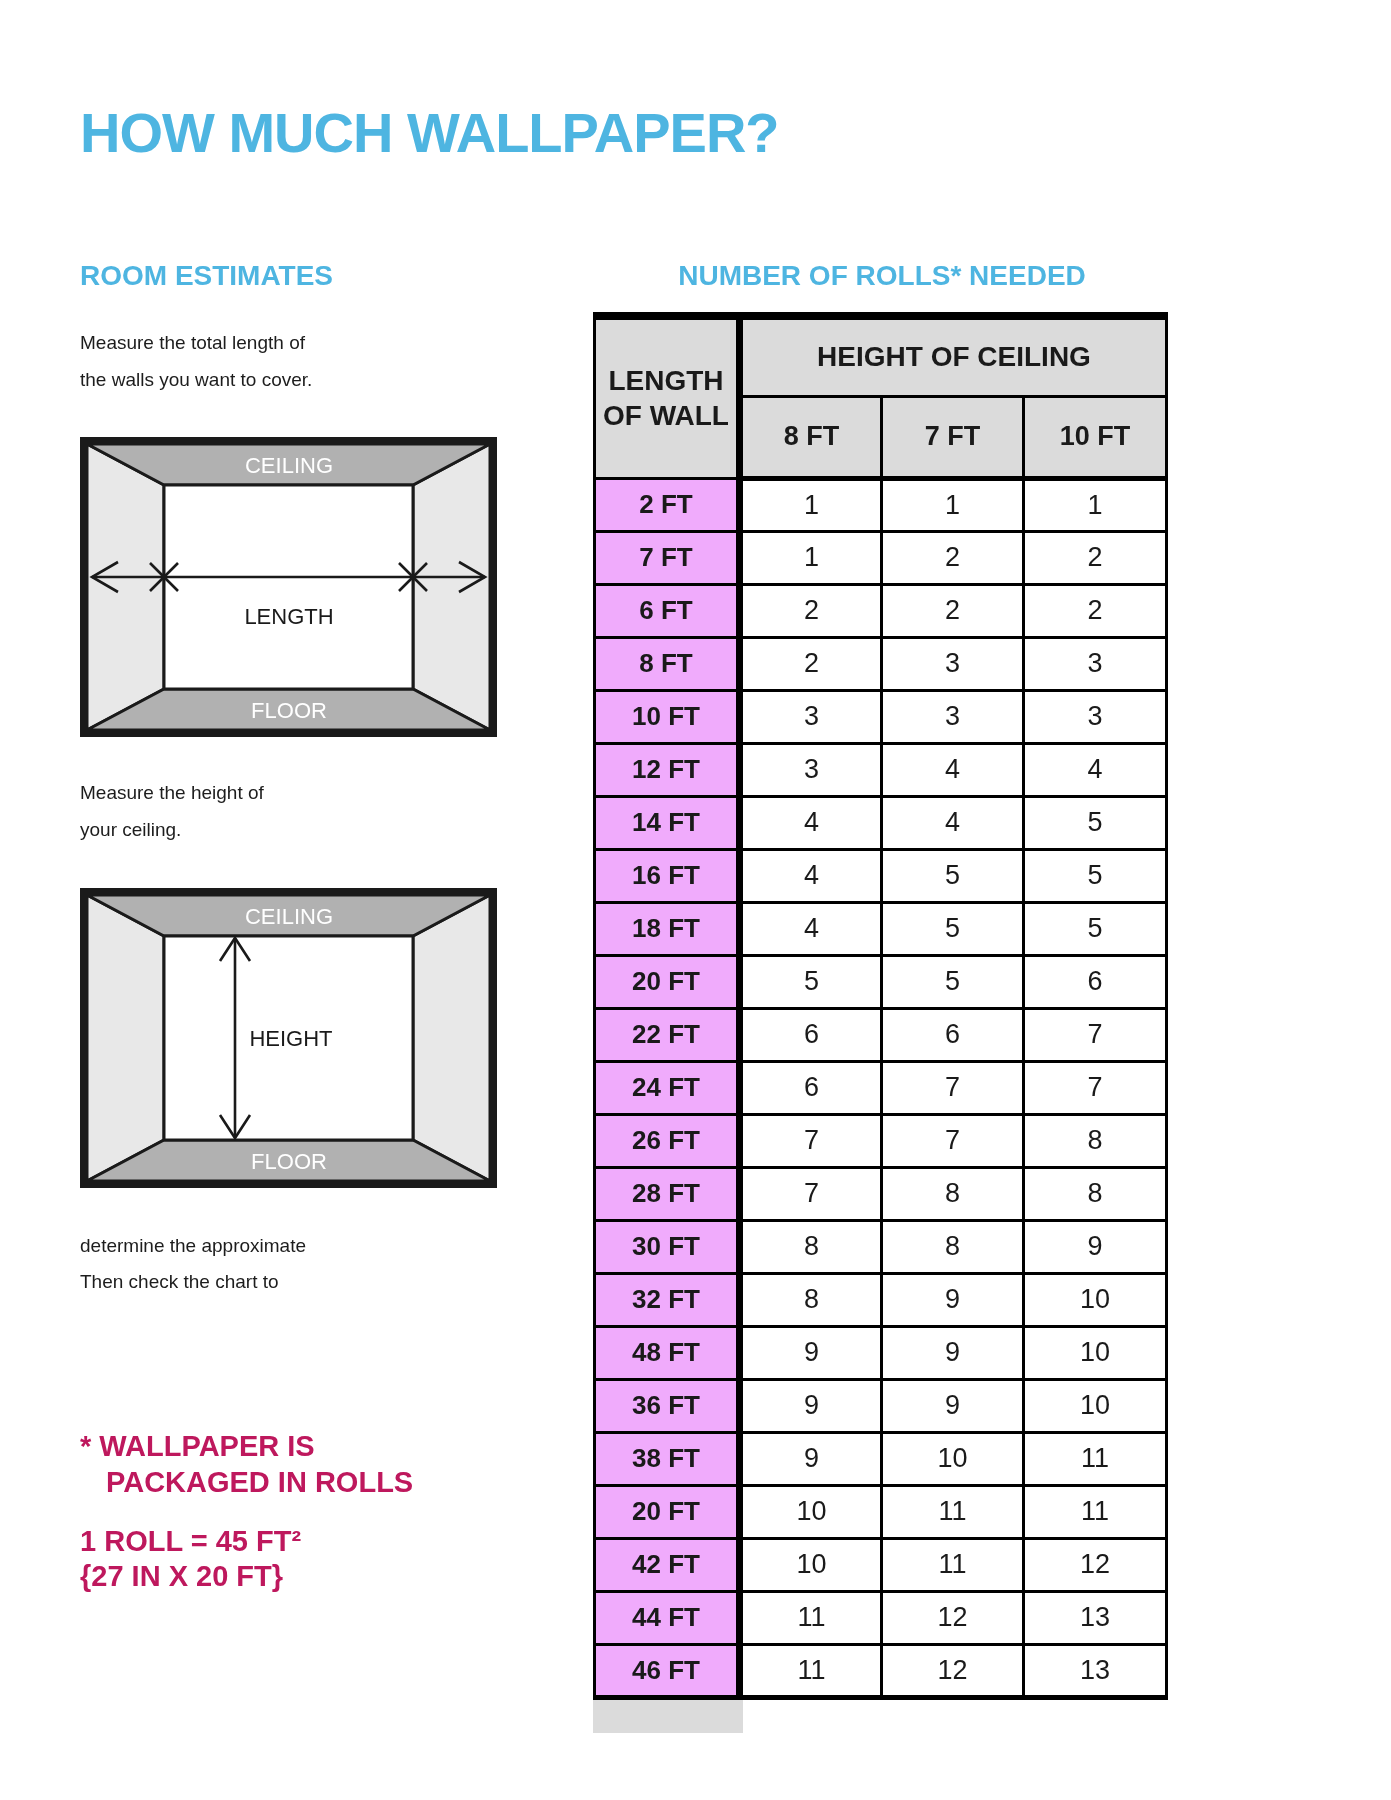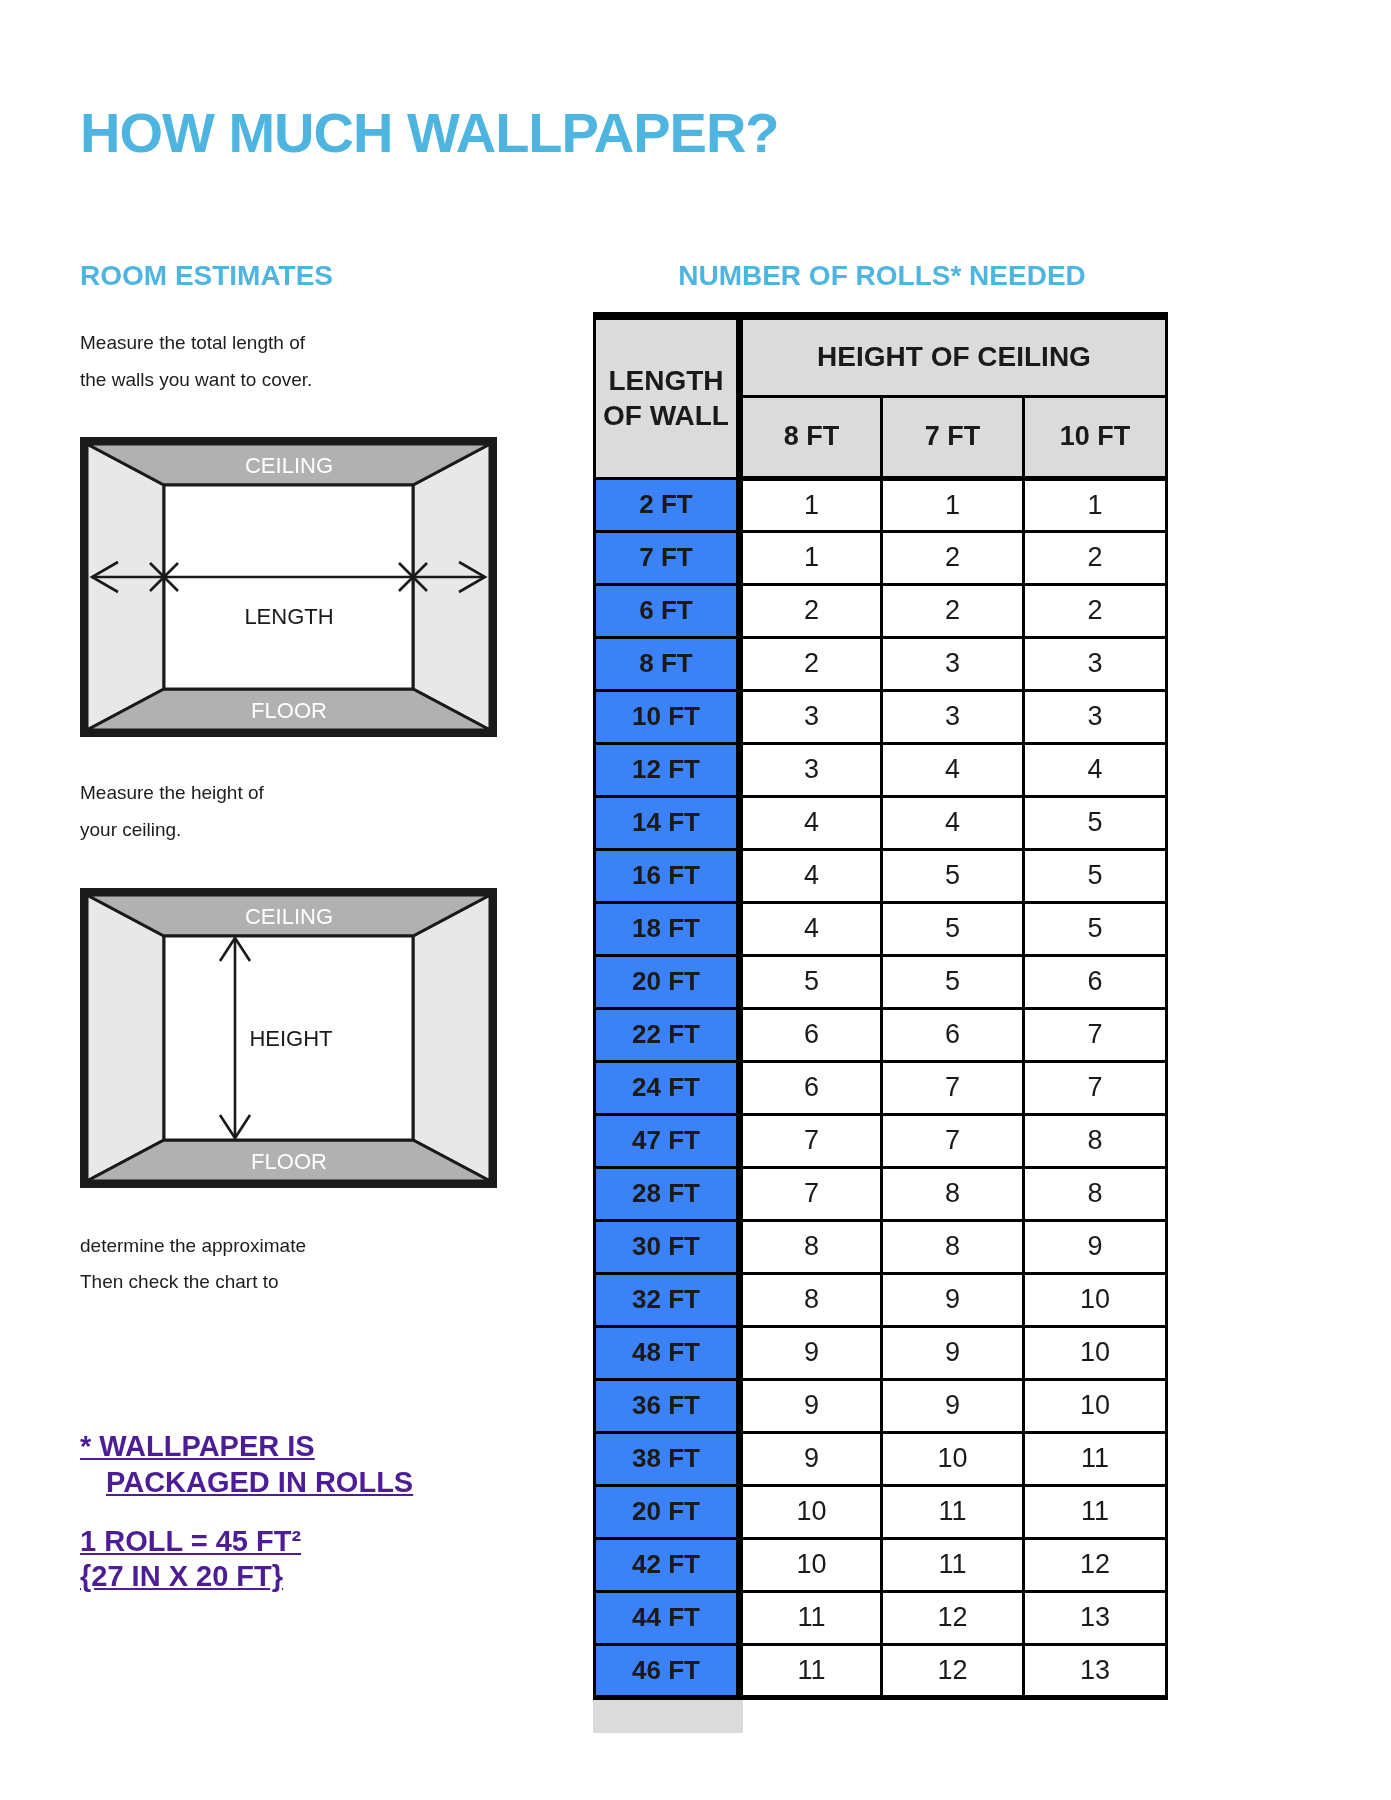--- a/index.html
+++ b/index.html
@@ -16,21 +16,21 @@
   }
   .section-heading{
     font-size:28px;font-weight:bold;color:#4eb5e1;letter-spacing:0;
     margin:0;white-space:nowrap;
   }
   #room-estimates-heading{left:80px;top:260px;}
   .body-text{font-size:19px;line-height:37px;color:#1d1d1d;}
   #step1{left:80px;top:324px;}
   #step2{left:80px;top:774px;}
   #step3{left:80px;top:1228px;line-height:36px;}
-  .footnote{font-size:29px;font-weight:bold;line-height:36px;color:#4c1d95;text-decoration:underline;}
+  .footnote{font-size:29px;font-weight:bold;line-height:36px;color:#be185d;}
   #wallpaper-footnote{left:80px;top:1428px;}
   #wallpaper-footnote .indent{padding-left:26px;}
   #roll-spec{left:80px;top:1524px;line-height:35px;}
 
   
   #length-diagram{left:80px;top:437px;}
   #height-diagram{left:80px;top:888px;}
   .room-svg .wall{fill:#e8e8e8;stroke:#1a1a1a;stroke-width:3;}
   .room-svg .slab{fill:#b1b1b1;stroke:#1a1a1a;stroke-width:3;}
   .room-svg .backwall{fill:#ffffff;stroke:#1a1a1a;stroke-width:3;}
@@ -55,21 +55,21 @@
   #rolls-table thead th{background:#dbdbdb;font-weight:bold;}
   #rolls-table th.corner{
     font-size:28px;line-height:35px;border-right:7px solid #000;
   }
   #rolls-table tr.group-row{height:80px;}
   #rolls-table tr.group-row th.group{font-size:28px;}
   #rolls-table tr.sub-row{height:82px;}
   #rolls-table tr.sub-row th{font-size:27px;border-bottom:5px solid #000;}
   #rolls-table tbody tr{height:53px;}
   #rolls-table tbody th{
-    background:#3b82f6;font-size:26px;font-weight:bold;border-right:7px solid #000;
+    background:#f0abfc;font-size:26px;font-weight:bold;border-right:7px solid #000;
   }
   #rolls-table tbody td{background:#ffffff;font-size:27px;font-weight:normal;}
   #table-footer-tab{width:150px;height:33px;background:#dbdbdb;}
 </style>
 </head>
 <body>
 
 <h1 id="page-title" class="abs">HOW MUCH WALLPAPER?</h1>
 
 <h2 id="room-estimates-heading" class="abs section-heading">ROOM ESTIMATES</h2>
@@ -226,21 +226,21 @@
           <td>6</td>
           <td>7</td>
         </tr>
         <tr>
           <th>24 FT</th>
           <td>6</td>
           <td>7</td>
           <td>7</td>
         </tr>
         <tr>
-          <th>47 FT</th>
+          <th>26 FT</th>
           <td>7</td>
           <td>7</td>
           <td>8</td>
         </tr>
         <tr>
           <th>28 FT</th>
           <td>7</td>
           <td>8</td>
           <td>8</td>
         </tr>

